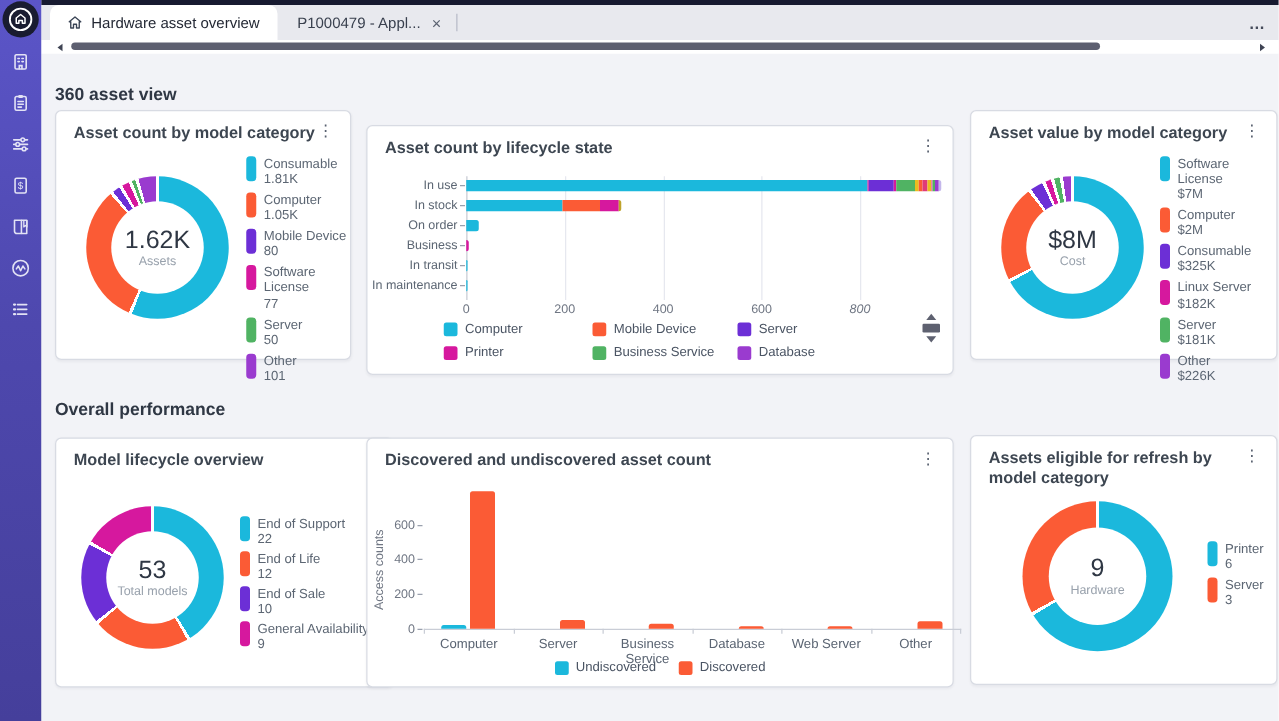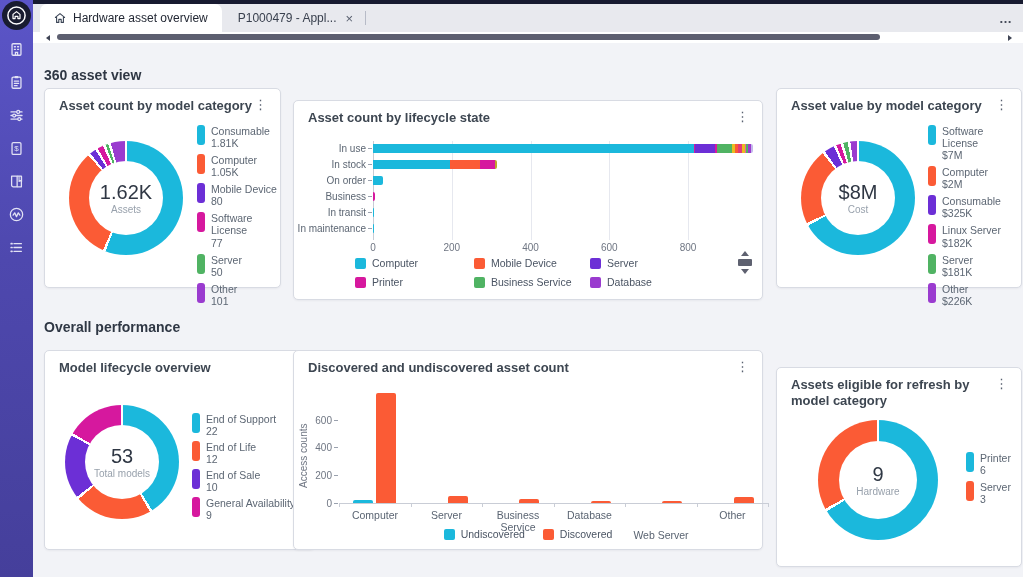--- a/index.html
+++ b/index.html
@@ -256,21 +256,21 @@
     </div>
   <div class="vgrid axis0" style="left: 79px;"></div>
       <div class="xtick" style="left: 63px;">0</div>
       <div class="vgrid" style="left: 157.75px;"></div>
       <div class="xtick" style="left: 141.75px;">200</div>
       <div class="vgrid" style="left: 236.5px;"></div>
       <div class="xtick" style="left: 220.5px;">400</div>
       <div class="vgrid" style="left: 315.25px;"></div>
       <div class="xtick" style="left: 299.25px;">600</div>
       <div class="vgrid" style="left: 394px;"></div>
-      <div class="xtick" style="left: 378px;">800</div>
+      <div class="xtick" style="left: 378px; font-style: italic;">800</div>
       <div class="rowlab" style="top: 42px;">In use</div>
       <div class="rowtick" style="top: 47px;"></div>
       <div class="hseg" style="left: 79px; top: 43px; width: 320.906px; background: rgb(27, 184, 220);"></div>
       <div class="hseg" style="left: 399.906px; top: 43px; width: 1.575px; background: rgb(214, 24, 158);"></div>
       <div class="hseg" style="left: 401.481px; top: 43px; width: 19.6875px; background: rgb(108, 47, 214);"></div>
       <div class="hseg" style="left: 421.169px; top: 43px; width: 1.575px; background: rgb(214, 24, 158);"></div>
       <div class="hseg" style="left: 422.744px; top: 43px; width: 14.9625px; background: rgb(80, 179, 99);"></div>
       <div class="hseg" style="left: 437.706px; top: 43px; width: 3.54375px; background: rgb(233, 188, 31);"></div>
       <div class="hseg" style="left: 441.25px; top: 43px; width: 2.75625px; background: rgb(251, 91, 53);"></div>
       <div class="hseg" style="left: 444.006px; top: 43px; width: 4.33125px; background: rgb(224, 58, 120);"></div>
@@ -432,31 +432,31 @@
       <div class="col" style="left: 130.75px; top: 152px; height: 0px; background: rgb(27, 184, 220);"></div>
       <div class="col" style="left: 153.75px; top: 144.781px; height: 7.21916px; background: rgb(251, 91, 53);"></div>
       <div class="catlab" style="left: 188px;">Business Service</div>
       <div class="btick" style="left: 259.5px;"></div>
       <div class="col" style="left: 202.25px; top: 152px; height: 0px; background: rgb(27, 184, 220);"></div>
       <div class="col" style="left: 225.25px; top: 147.835px; height: 4.1649px; background: rgb(251, 91, 53);"></div>
       <div class="catlab" style="left: 259.5px;">Database</div>
       <div class="btick" style="left: 331px;"></div>
       <div class="col" style="left: 273.75px; top: 152px; height: 0px; background: rgb(27, 184, 220);"></div>
       <div class="col" style="left: 296.75px; top: 150px; height: 2px; background: rgb(251, 91, 53);"></div>
-      <div class="catlab" style="left: 331px; margin-top: 20px;">Web Server</div>
+      <div class="catlab" style="left: 331px;">Web Server</div>
       <div class="btick" style="left: 402.5px;"></div>
       <div class="col" style="left: 345.25px; top: 152px; height: 0px; background: rgb(27, 184, 220);"></div>
       <div class="col" style="left: 368.25px; top: 150px; height: 2px; background: rgb(251, 91, 53);"></div>
       <div class="catlab" style="left: 402.5px;">Other</div>
       <div class="btick" style="left: 474px;"></div>
       <div class="col" style="left: 416.75px; top: 152px; height: 0px; background: rgb(27, 184, 220);"></div>
       <div class="col" style="left: 439.75px; top: 145.614px; height: 6.38618px; background: rgb(251, 91, 53);"></div>
     </div>
 
-  <div class="card" style="left:743px;top:324px;width:246px">
+  <div class="card" style="left:743px;top:305px;width:246px">
     <div class="card-title" style="width:195px">Assets eligible for refresh by model category</div>
     <div class="kebab">⋮</div>
     <div class="donut lg" style="left:41px;top:52px;width:120px;height:120px">
       <div class="ring" style="background: conic-gradient(rgb(255, 255, 255) 0deg, rgb(255, 255, 255) 1.4deg, rgb(27, 184, 220) 1.4deg, rgb(27, 184, 220) 238.6deg, rgb(255, 255, 255) 238.6deg, rgb(255, 255, 255) 240deg, rgb(255, 255, 255) 240deg, rgb(255, 255, 255) 241.4deg, rgb(251, 91, 53) 241.4deg, rgb(251, 91, 53) 358.6deg, rgb(255, 255, 255) 358.6deg, rgb(255, 255, 255) 360deg);"></div>
       <div class="hole">
         <div class="big">9</div>
         <div class="sub">Hardware</div>
       </div>
     </div>
     <div class="dlegend" style="left:189px;top:84px">

